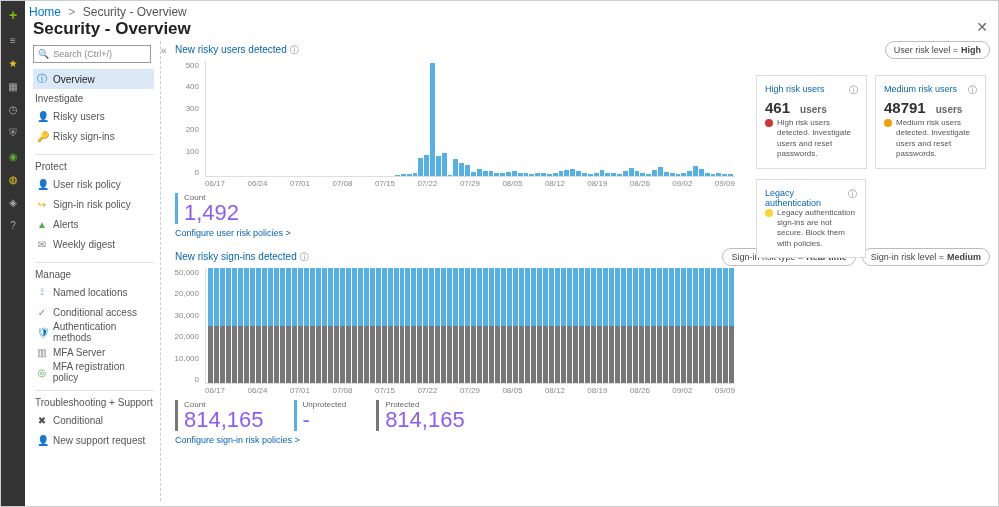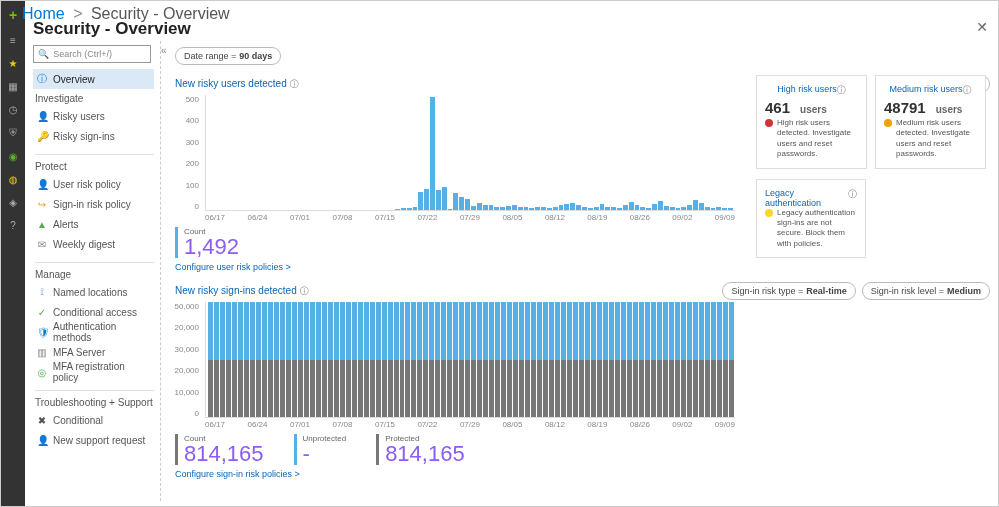--- a/index.html
+++ b/index.html
@@ -1,20 +1,20 @@
 <!DOCTYPE html>
 <html><head>
 <meta charset="utf-8">
 <style>
 *{box-sizing:border-box;margin:0;padding:0;font-family:"Segoe UI",Arial,sans-serif}
 body{background:#fff;color:#323130;font-size:11px;width:999px;height:507px;overflow:hidden;position:relative;border:1px solid #ccc}
 .leftrail{position:absolute;left:0;top:0;width:24px;height:507px;background:#333;display:flex;flex-direction:column;align-items:center;padding-top:6px;gap:12px}
 .leftrail span{color:#aaa;font-size:10px;cursor:pointer}
 .leftrail .plus{color:#7fba00;font-size:14px;font-weight:bold}
-.crumbs{position:absolute;left:21px;top:4px;font-size:16px;color:#0078d4}
+.crumbs{position:absolute;left:28px;top:4px;font-size:12px;color:#0078d4}
 .crumbs .sep{color:#888;margin:0 4px}
 .crumbs .cur{color:#555}
 .title{position:absolute;left:32px;top:18px;font-size:17px;font-weight:600;color:#222}
 .close{position:absolute;right:10px;top:18px;font-size:14px;color:#666;cursor:pointer}
 .sidebar{position:absolute;left:30px;top:40px;width:130px;height:460px;border-right:1px dashed #ccc;padding:4px 6px 0 2px;overflow:hidden}
 .searchbox{border:1px solid #999;height:18px;width:118px;display:flex;align-items:center;padding:0 4px;color:#888;font-size:9px;margin-bottom:6px}
 .searchbox .mag{margin-right:4px}
 .navitem{display:flex;align-items:center;height:20px;padding:0 4px;font-size:10px;color:#555;cursor:pointer;gap:6px}
 .navitem.sel{background:#dbe8f6;color:#222}
 .navitem .ic{width:10px;text-align:center;font-size:10px}
@@ -36,21 +36,21 @@
 .xaxis{position:absolute;left:30px;right:0;bottom:0;height:12px;display:flex;justify-content:space-between;font-size:8px;color:#888}
 .countrow{display:flex;gap:30px;align-items:flex-end;margin-top:2px}
 .countblk{border-left:3px solid #55b0e6;padding-left:6px}
 .countblk.g{border-left-color:#777}
 .countblk .t{font-size:8px;color:#666}
 .countblk .v{font-size:22px;font-weight:300;color:#8b5cf6;line-height:1}
 .cfg{color:#0864b7;font-size:9px;margin-top:4px;display:inline-block}
 .cards{position:absolute;right:4px;top:34px;width:230px}
 .cardrow{display:flex;gap:8px;margin-bottom:10px}
 .card{border:1px solid #ddd;padding:8px;flex:1;background:#fff}
-.card .ct{color:#0864b7;font-size:9px;display:flex;justify-content:center}
+.card .ct{color:#0864b7;font-size:9px;display:flex;justify-content:space-between}
 .card .cv{font-size:15px;font-weight:600;margin:2px 0}
 .card .cv small{font-size:10px;font-weight:700;color:#666;margin-left:10px}
 .card .cd{font-size:8px;color:#555;display:flex;gap:4px;line-height:1.3}
 .dot{width:8px;height:8px;border-radius:50%;flex-shrink:0;margin-top:1px}
 .dot.r{background:#d13438}
 .dot.o{background:#f2a000}
 .dot.y{background:#ffd335}
 .filters{display:flex;gap:6px}
 .collapse{position:absolute;left:160px;top:44px;font-size:10px;color:#888;cursor:pointer}
 </style>
@@ -140,24 +140,20 @@
       <span class="ic">✖</span>
       <span>Conditional</span>
     </div>
 <div class="navitem">
       <span class="ic" style="color:#6aa0d8">👤</span>
       <span>New support request</span>
     </div>
 </div>
 
 <div class="main">
-<div class="toprow"><span class="pill">
-        <span>Date range =</span>
-        <b>90 days</b>
-      </span></div>
 
 <div class="section">
 <div class="secthdr">
   <span><span class="lbl">New risky users detected</span><span class="info">ⓘ</span></span>
   <span class="pill">
           <span>User risk level =</span>
           <b>High</b>
         </span>
 </div>
 <div class="chartwrap">

